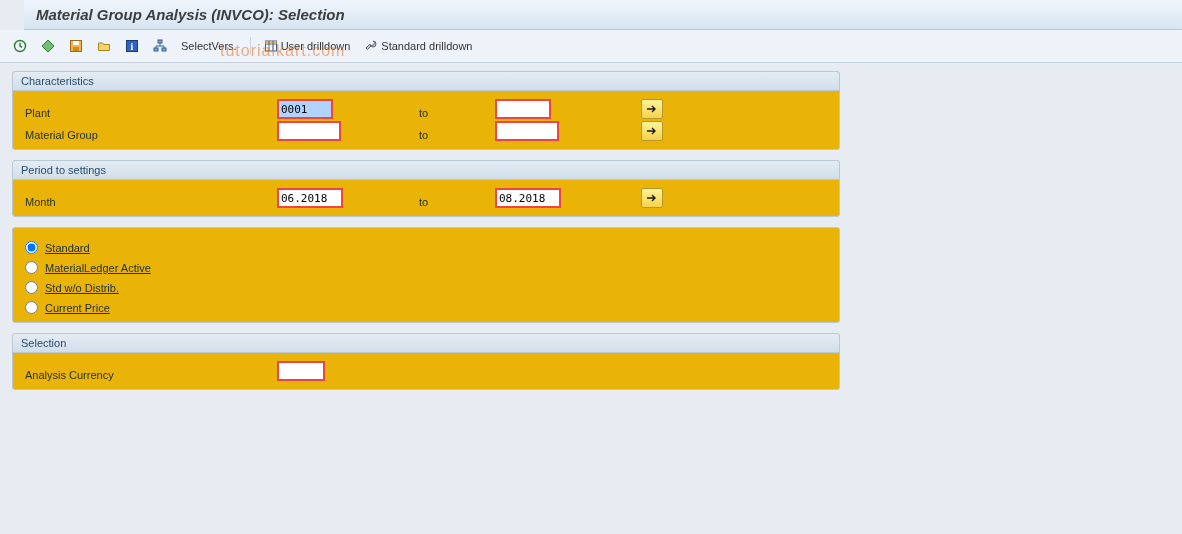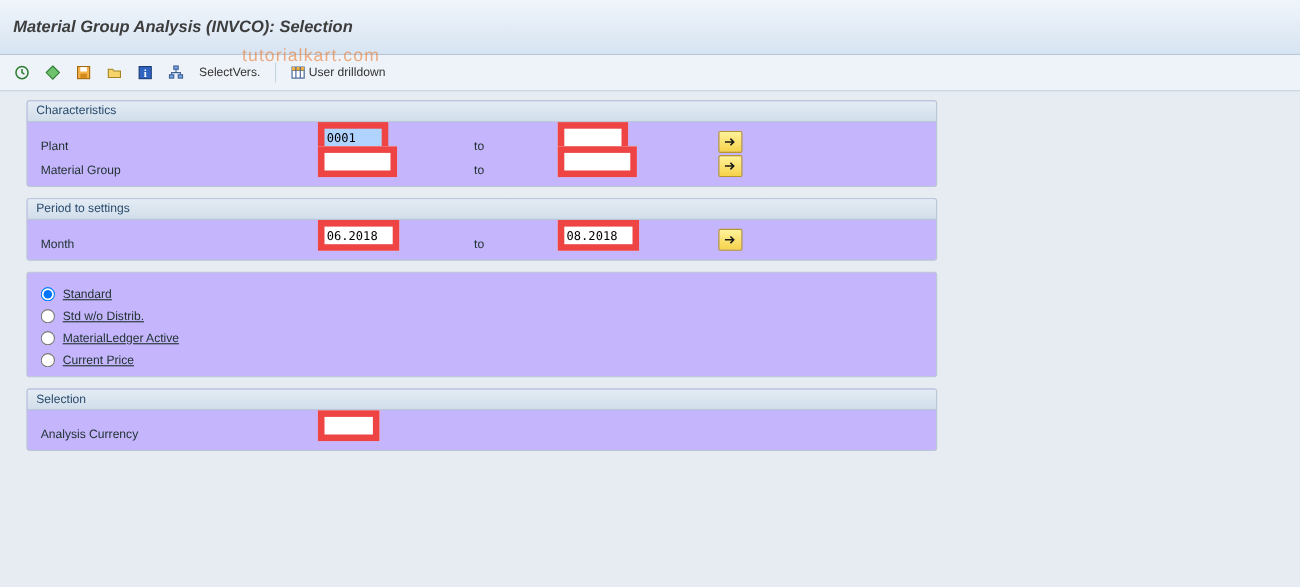--- a/index.html
+++ b/index.html
@@ -9,25 +9,26 @@
     height: 534px;
     font-family: Arial, Helvetica, sans-serif;
     font-size: 11px;
     background: #e6ecf2;
     color: #2a2a2a;
     overflow: hidden;
   }
   .title-bar {
     background: linear-gradient(#f0f5fb, #d7e4f2);
     border-bottom: 1px solid #b9c7d6;
-    padding: 16px 12px;
+    padding: 6px 12px;
     font-size: 15px;
     font-weight: bold;
     font-style: italic;
     color: #3d3d3d;
+    margin-left: 24px;
   }
   .toolbar {
     display: flex;
     align-items: center;
     gap: 4px;
     padding: 4px 8px;
     background: #eef3f9;
     border-bottom: 1px solid #c6d2de;
     height: 24px;
   }
@@ -60,24 +61,23 @@
     letter-spacing: 1px;
     text-align: center;
   }
   .content {
     padding: 8px 12px 12px 12px;
   }
   .group {
     border: 1px solid #bac7d5;
     border-radius: 3px;
     margin-bottom: 10px;
-    background: #c4b5fd;
+    background: #eab308;
     padding: 0;
     overflow: hidden;
-    margin-left: 12px;
   }
   .group-title {
     background: linear-gradient(#e4ecf4, #d1deea);
     border-bottom: 1px solid #bac7d5;
     padding: 3px 8px;
     font-size: 11px;
     color: #294b6d;
   }
   .group-body {
     padding: 6px 10px 8px 10px;
@@ -94,21 +94,21 @@
     padding-left: 2px;
   }
   .col-from { width: 130px; display:flex; }
   .col-to-lbl { width: 64px; text-align:left; color:#233; }
   .col-to { width: 125px; display:flex; }
   .col-multi { width: 40px; display:flex; justify-content:center; }
   input.sap-input {
     font-family: "Lucida Console", Consolas, monospace;
     font-size: 11px;
     height: 16px;
-    border: 6px solid #ef4444;
+    border: 2px solid #ef4444;
     background: #fff;
     padding: 0 2px;
     box-sizing: content-box;
   }
   input.sap-input.highlight {
     background: #b0d4ff;
   }
   .multi-btn {
     width: 20px;
     height: 18px;
@@ -188,20 +188,26 @@
   <div class="tb-sep"></div>
   <div class="tb-btn">
     <svg class="tb-icon-svg" viewBox="0 0 14 14">
       <rect x="1.5" y="2" width="11" height="10" fill="#fff" stroke="#3a5e95"></rect>
       <path d="M1.5 5 H12.5 M5 2 V12 M9 2 V12" stroke="#3a5e95"></path>
       <rect x="1.5" y="2" width="11" height="3" fill="#f6b23e"></rect>
       <path d="M5 2 V5 M9 2 V5" stroke="#3a5e95"></path>
     </svg>
     <span>User drilldown</span>
   </div>
+  <div class="tb-btn">
+    <svg class="tb-icon-svg" viewBox="0 0 14 14">
+      <path d="M9 2 a3 3 0 1 1 -3 3 l-4 4 1.5 1.5 4-4 a3 3 0 0 0 3-3 z" fill="#bfc7cf" stroke="#5a6670"></path>
+    </svg>
+    <span>Standard drilldown</span>
+  </div>
 </div>
 
 <div class="watermark">tutorialkart.com</div>
 
 <div class="content">
 
   <div class="group" style="width:826px;">
     <div class="group-title">Characteristics</div>
     <div class="group-body">
       <div class="row">
@@ -265,25 +271,25 @@
   </div>
 
   <div class="group" style="width:826px;">
     <div class="group-body">
       <label class="radio-row">
         <input type="radio" name="valuation" checked="" style="">
         <span>Standard</span>
       </label>
       <label class="radio-row">
         <input type="radio" name="valuation" style="">
-        <span>Std w/o Distrib.</span>
+        <span>MaterialLedger Active</span>
       </label>
       <label class="radio-row">
         <input type="radio" name="valuation" style="">
-        <span>MaterialLedger Active</span>
+        <span>Std w/o Distrib.</span>
       </label>
       <label class="radio-row">
         <input type="radio" name="valuation" style="">
         <span>Current Price</span>
       </label>
     </div>
   </div>
 
   <div class="group" style="width:826px;">
     <div class="group-title">Selection</div>

